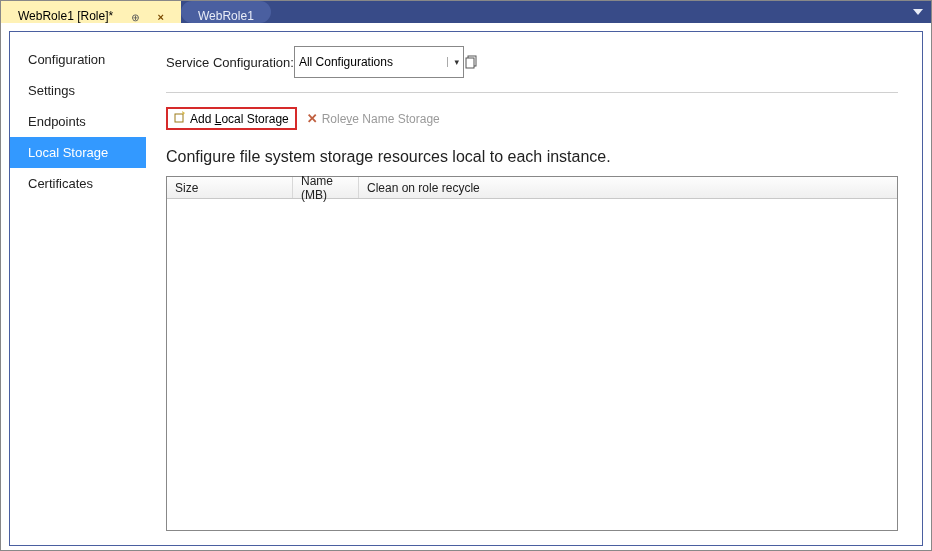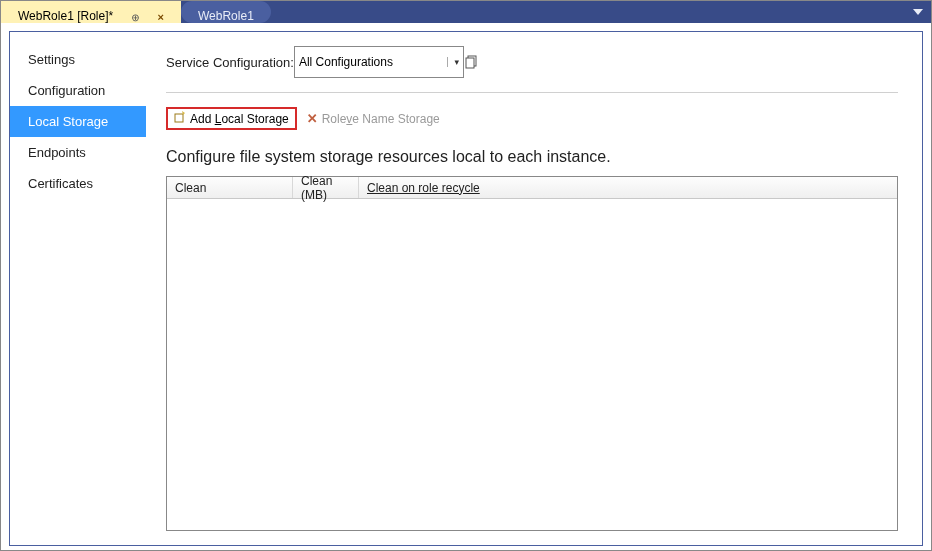--- a/index.html
+++ b/index.html
@@ -144,21 +144,21 @@
     height: 22px;
   }
   .gh-cell {
     border-right: 1px solid #d8d8d8;
     padding: 3px 8px;
     font-size: 12px;
     color: #222;
     display: flex;
     align-items: center;
   }
-  .gh-cell:last-child { border-right: none; text-decoration: underline; }
+  .gh-cell:last-child { border-right: none; }
   .gh-name  { width: 126px; }
   .gh-size  { width: 66px; }
   .gh-clean { flex: 1; }
   .underline { text-decoration: underline; }
 </style>
 </head>
 <body>
 
 <div class="tabbar">
   <div class="tab active">
@@ -174,30 +174,30 @@
     <svg viewBox="0 0 10 6">
         <path d="M0 0 L5 6 L10 0 Z" fill="currentColor"></path>
       </svg>
   </div>
 </div>
 
 <div class="content-frame">
 
   <div class="sidebar">
     <div class="side-item">
+      <span>Configuration</span>
+    </div>
+    <div class="side-item">
       <span>Settings</span>
     </div>
     <div class="side-item">
-      <span>Configuration</span>
+      <span>Endpoints</span>
     </div>
     <div class="side-item selected">
       <span>Local Storage</span>
-    </div>
-    <div class="side-item">
-      <span>Endpoints</span>
     </div>
     <div class="side-item">
       <span>Certificates</span>
     </div>
   </div>
 
   <div class="main">
 
     <div class="config-row">
       <span class="config-label">Service Configuration:</span>
@@ -227,24 +227,24 @@
         <span class="x-icon">✕</span>
         <span><span>Role</span><span class="underline">v</span><span>e Name Storage</span></span>
       </div>
     </div>
 
     <div class="desc">Configure file system storage resources local to each instance.</div>
 
     <div class="grid">
       <div class="grid-head">
         <div class="gh-cell gh-name">
-          <span>Clean</span>
+          <span>Size</span>
         </div>
         <div class="gh-cell gh-size">
-          <span>Clean (MB)</span>
+          <span>Name (MB)</span>
         </div>
         <div class="gh-cell gh-clean">
           <span>Clean on role recycle</span>
         </div>
       </div>
     </div>
 
   </div>
 </div>
 

